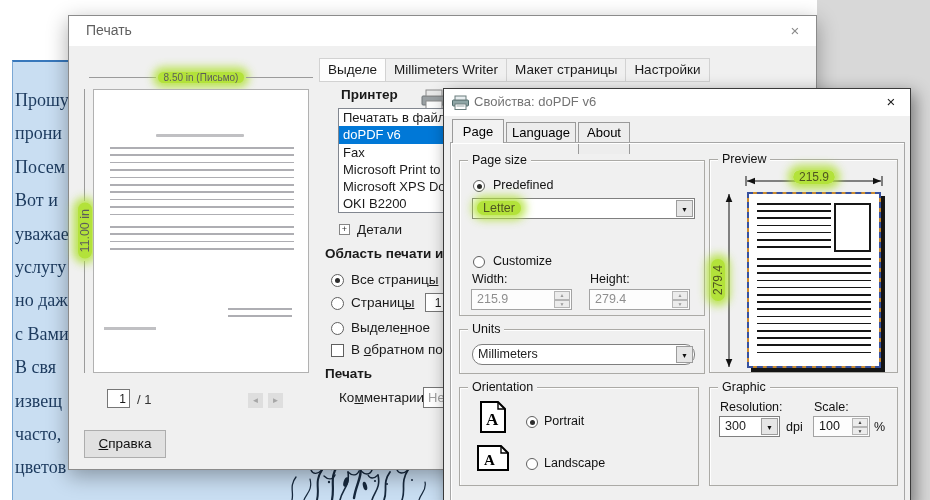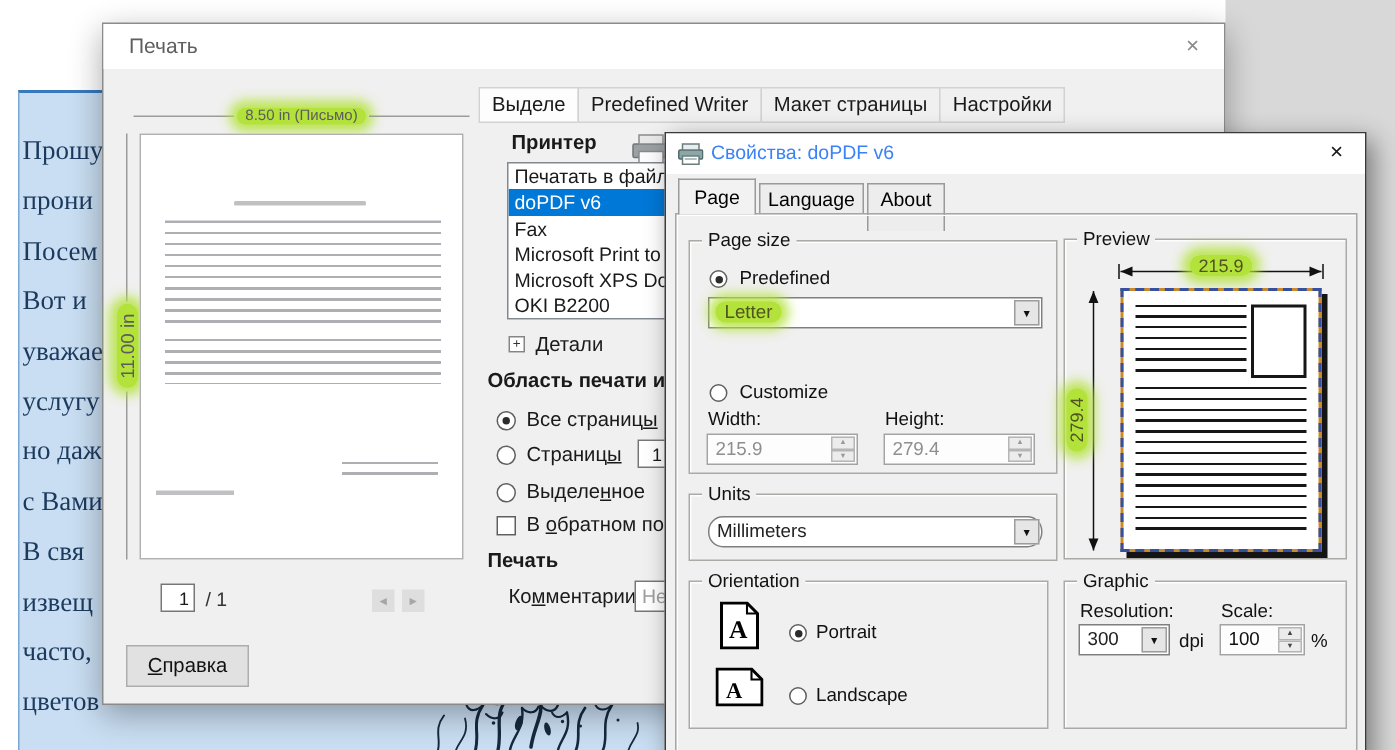--- a/index.html
+++ b/index.html
@@ -89,21 +89,21 @@
     border:1px solid #767676; background:#fff; font-size:12px; text-align:center; color:#1a1a1a; }
   .pd-comments { position:absolute; left:354px; top:371px; width:100px; height:21px;
     border:1px solid #767676; background:#fff; font-size:13px; color:#9e9e9e; line-height:19px; padding-left:4px; }
 
   .lo-printer-icon { position:absolute; left:352px; top:72px; }
 
   
   .dopdf { position:absolute; left:443px; top:88px; width:468px; height:420px;
     background:#f0f0f0; border:1px solid #3a3a3a; box-shadow:4px 5px 16px rgba(0,0,0,.45); }
   .dp-titlebar { position:absolute; left:0; top:0; width:100%; height:27px; background:#fff; }
-  .dp-title { position:absolute; left:30px; top:5px; font-size:13px; color:#3b82f6; }
+  .dp-title { position:absolute; left:30px; top:5px; font-size:13px; color:#737373; }
   .dp-close { position:absolute; right:8px; top:2px; width:22px; height:22px; text-align:center;
     font-size:15px; line-height:22px; color:#1a1a1a; }
   .dp-icon { position:absolute; left:8px; top:6px; }
 
   .dp-tab { position:absolute; font-size:13px; color:#000; text-align:center; }
   .dp-tab.active { left:8px; top:30px; height:24px; width:52px; line-height:23px; background:#f2f2f2;
     border:1px solid #9a9a9a; border-bottom:none; z-index:3; }
   .dp-tab.t2 { left:62px; top:33px; height:20px; width:70px; line-height:19px; background:#ededed;
     border:1px solid #9a9a9a; border-bottom:none; }
   .dp-tab.t3 { left:134px; top:33px; height:32px; width:52px; line-height:19px; background:#ededed;
@@ -233,21 +233,21 @@
     <input class="pd-pageno" value="1" style="">
     <span class="pd-pagetotal">/ 1</span>
     <span class="pd-navbtn prev">◄</span>
     <span class="pd-navbtn next">►</span>
     <div class="pd-help">
       <span></span><span class="mn-key">С</span><span>правка</span>
     </div>
 
     <div class="pd-tabs">
       <span class="pd-tab active">Выделе</span>
-      <span class="pd-tab">Predefined Writer</span>
+      <span class="pd-tab">Millimeters Writer</span>
       <span class="pd-tab">Макет страницы</span>
       <span class="pd-tab">Настройки</span>
     </div>
 
     <div class="pd-h1" style="left:272px; top:71px;">Принтер</div>
     <svg class="lo-printer-icon" width="26" height="22" viewBox="0 0 26 22">
       <rect x="1" y="8" width="24" height="9" rx="1" fill="#9aa0a3" stroke="#6f7578"></rect>
       <rect x="5" y="2" width="16" height="6" fill="#e8e8e8" stroke="#8a8a8a"></rect>
       <rect x="5" y="13" width="16" height="8" fill="#fdfdfd" stroke="#8a8a8a"></rect>
     </svg>

